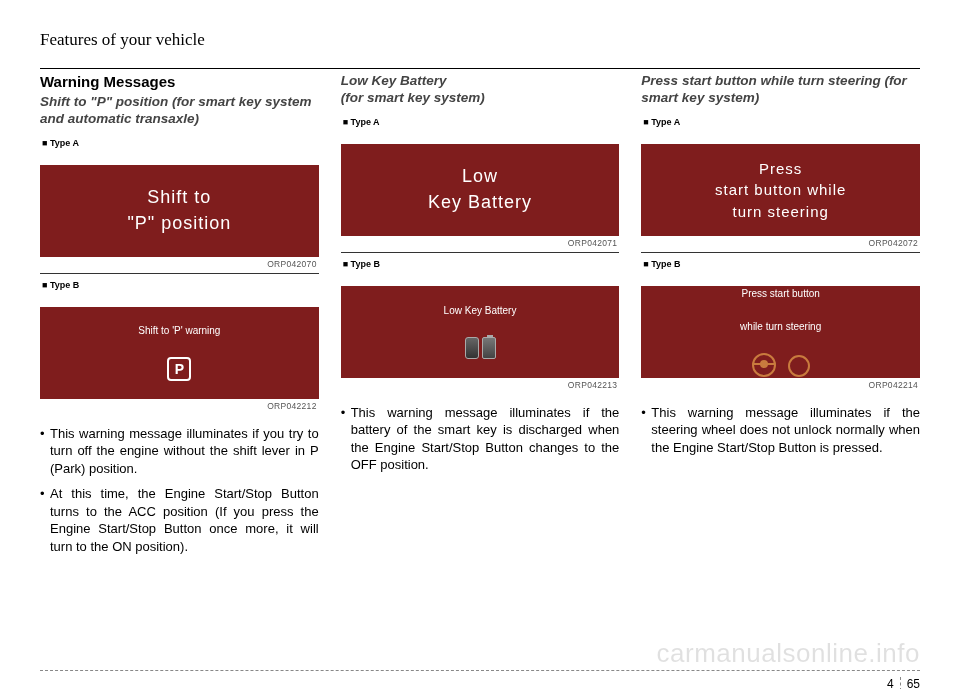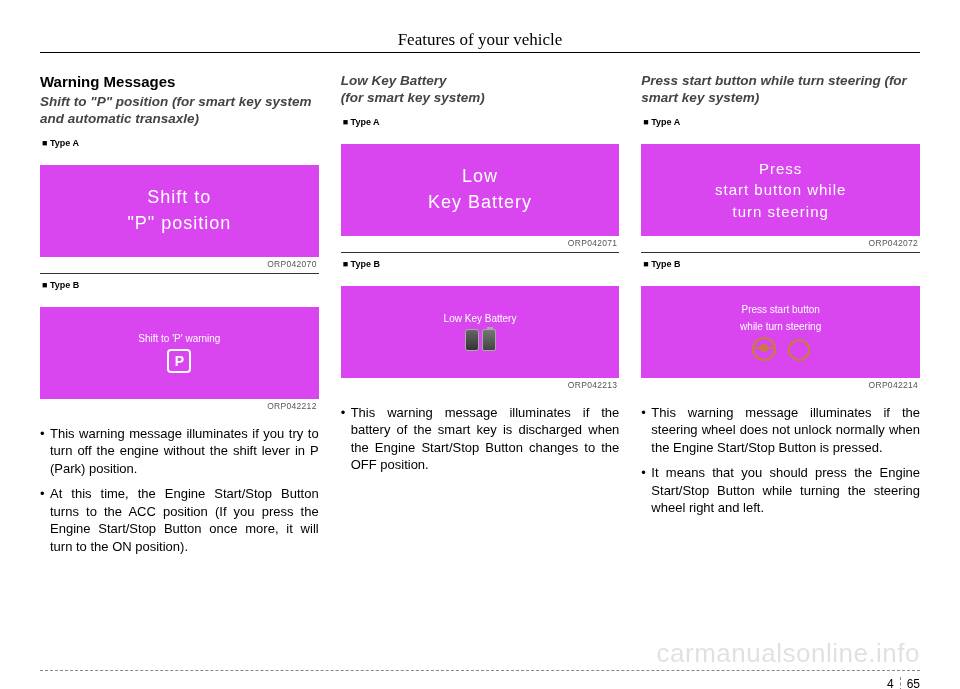--- a/index.html
+++ b/index.html
@@ -7,24 +7,24 @@
       width: 960px;
       height: 689px;
       background: #fff;
       font-family: Arial, Helvetica, sans-serif;
       font-size: 12px;
       color: #000;
       position: relative;
       padding: 30px 40px 20px 40px;
     }
     .header {
-      text-align: center;
+      text-align: left;
       border-bottom: 1px solid #000;
-      padding-bottom: 2px;
-      margin-bottom: 20px;
+      padding-bottom: 18px;
+      margin-bottom: 4px;
       font-size: 17px;
       font-family: Georgia, 'Times New Roman', serif;
     }
     .columns {
       display: flex;
       gap: 22px;
     }
     .col {
       flex: 1;
       min-width: 0;
@@ -46,40 +46,40 @@
       border-bottom: 1px solid #333;
       margin-bottom: 4px;
     }
     .panel-wrap.last { border-bottom: none; margin-bottom: 10px;}
     .panel-label {
       font-size: 9px;
       font-weight: bold;
       padding: 2px 2px 17px 2px;
     }
     .display {
-      background: #d946ef;
+      background: #7f1d1d;
       color: #fff;
       height: 92px;
       display: flex;
       align-items: center;
       justify-content: center;
       flex-direction: column;
       text-align: center;
       font-family: 'Arial Black', Arial, sans-serif;
       font-size: 18px;
       letter-spacing: 1px;
       line-height: 1.3;
       gap: 2px;
     }
     .display.small {
       font-family: Arial, sans-serif;
       font-weight: normal;
       font-size: 10px;
       letter-spacing: 0;
-      gap: 4px;
+      gap: 20px;
     }
     .panel-code {
       text-align: right;
       font-size: 8.5px;
       color: #555;
       padding: 2px 2px 4px 0;
       letter-spacing: 0.3px;
     }
     ul.bullets {
       list-style: none;
@@ -290,21 +290,20 @@
         <div class="icon-row" style="gap:12px">
           <span class="icon-wheel"></span>
           <span class="icon-ssb"></span>
         </div>
       </div>
       <div class="panel-code">ORP042214</div>
     </div>
 
     <ul class="bullets">
       <li>This warning message illuminates if the steering wheel does not unlock normally when the Engine Start/Stop Button is pressed.</li>
-      <li>It means that you should press the Engine Start/Stop Button while turning the steering wheel right and left.</li>
     </ul>
   </div>
 
 </div>
 
 <div class="footer">
   <div class="page-num">
     <span class="sec">4</span>
     <span>65</span>
   </div>

